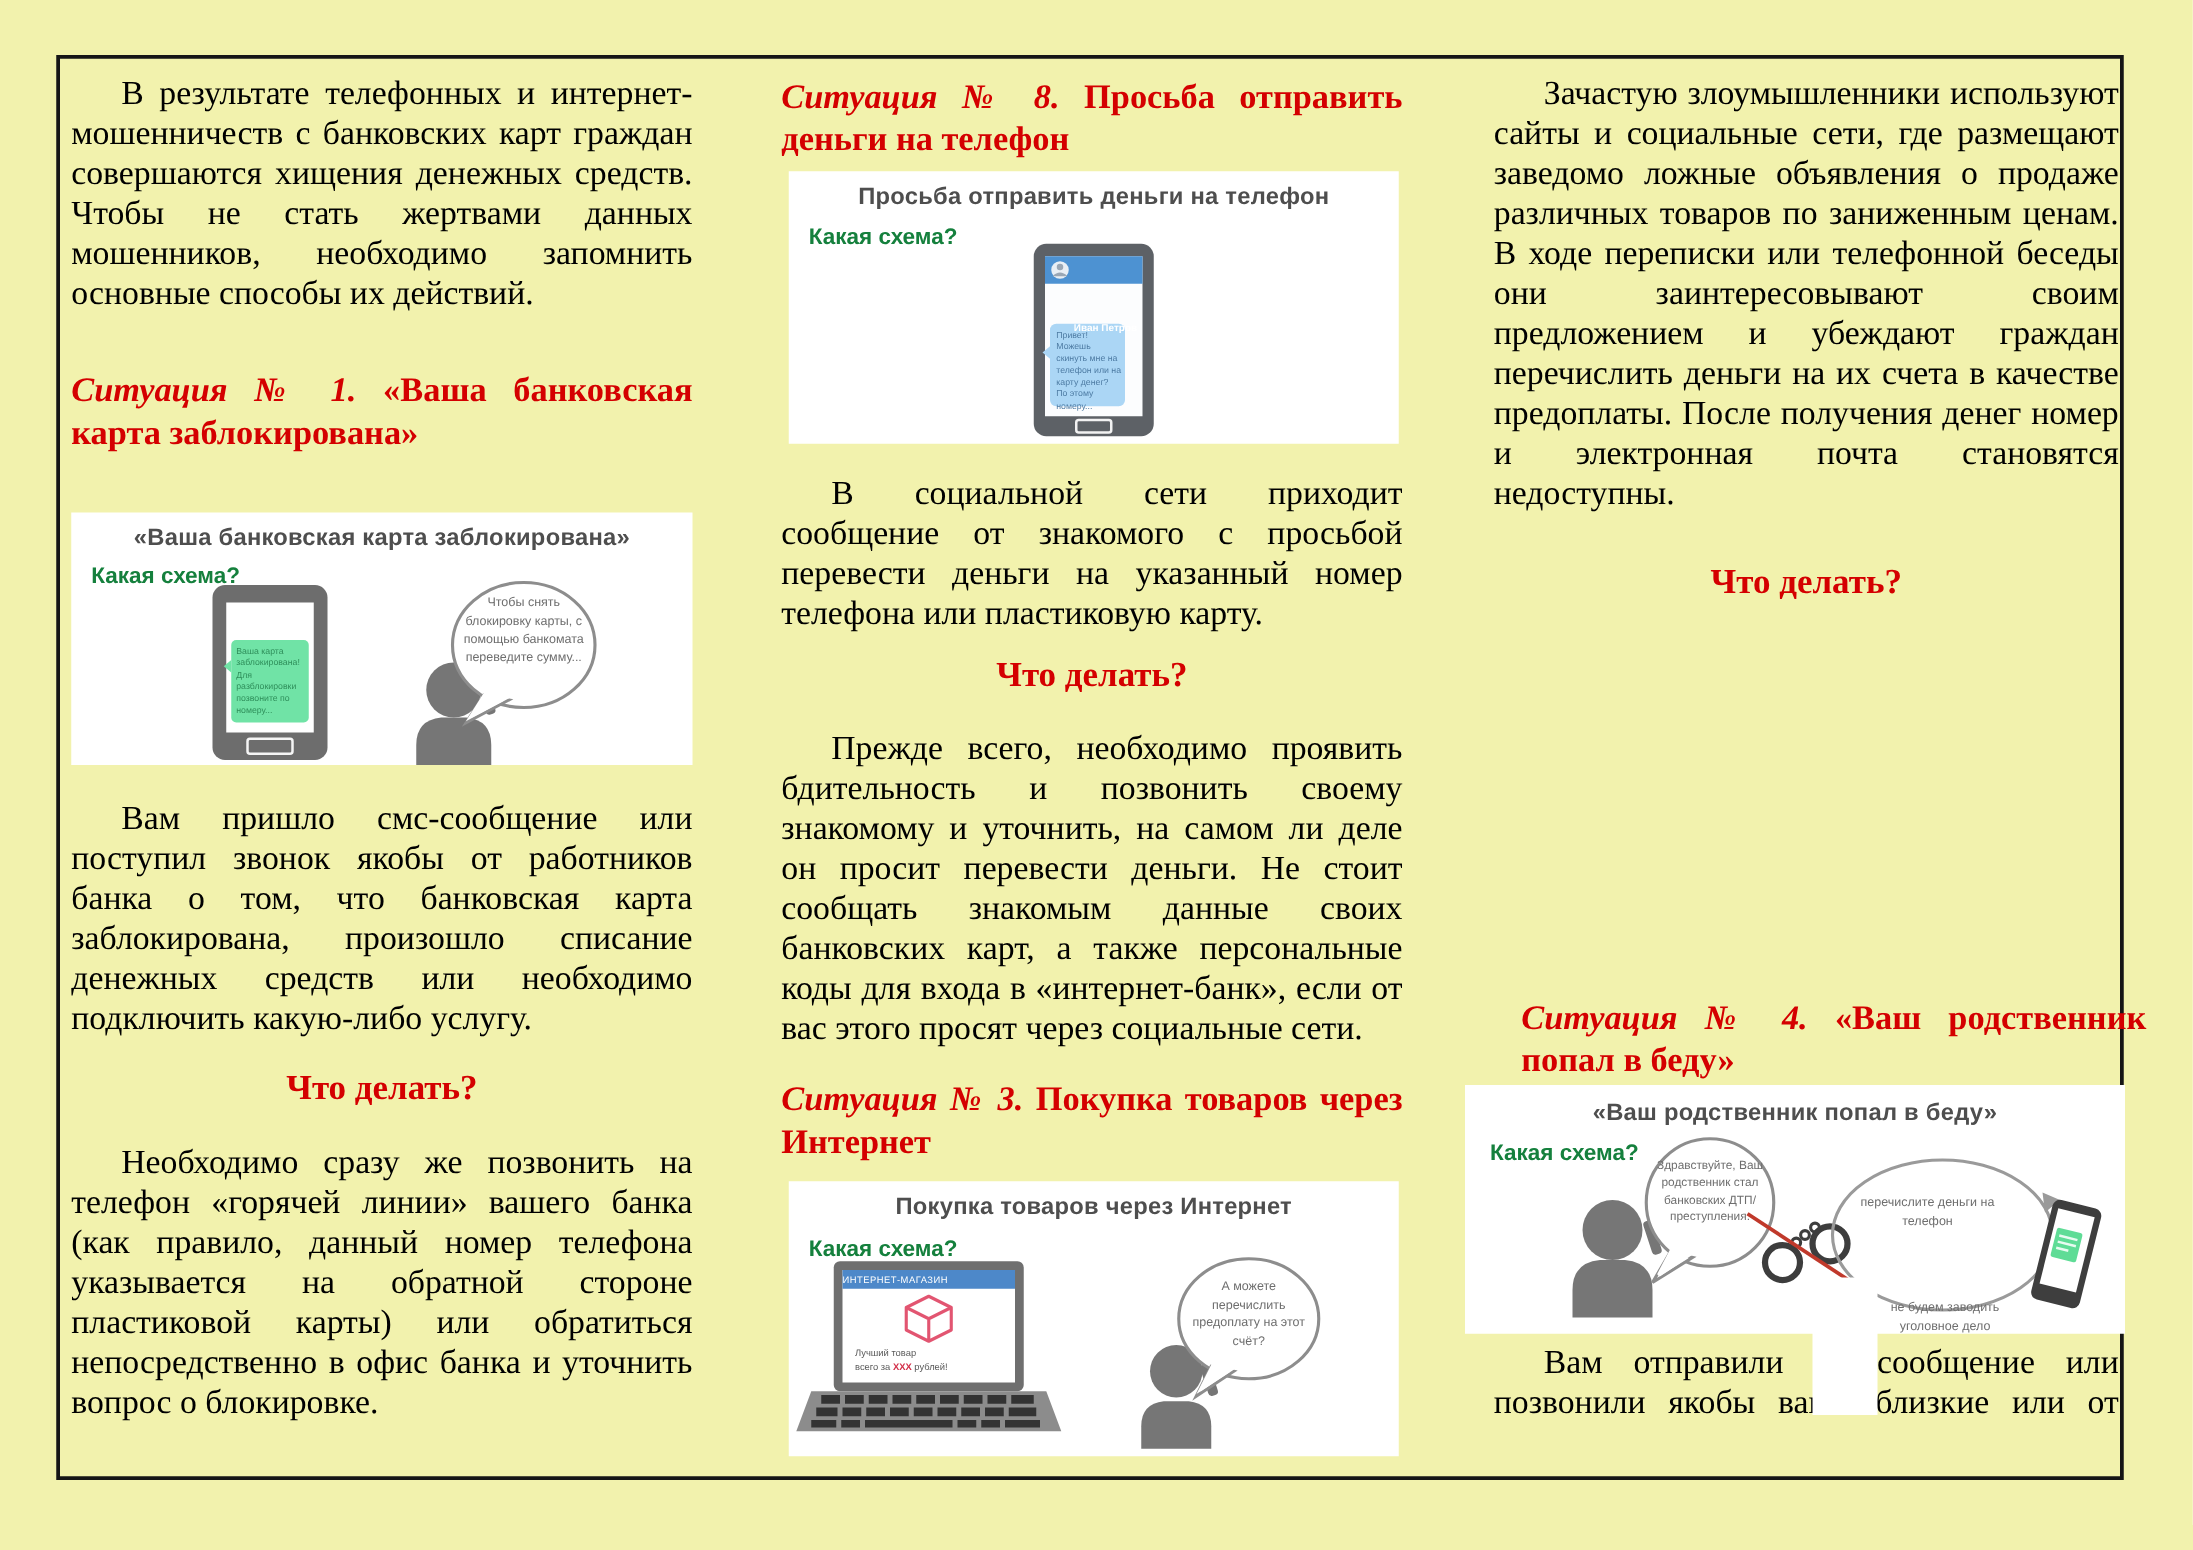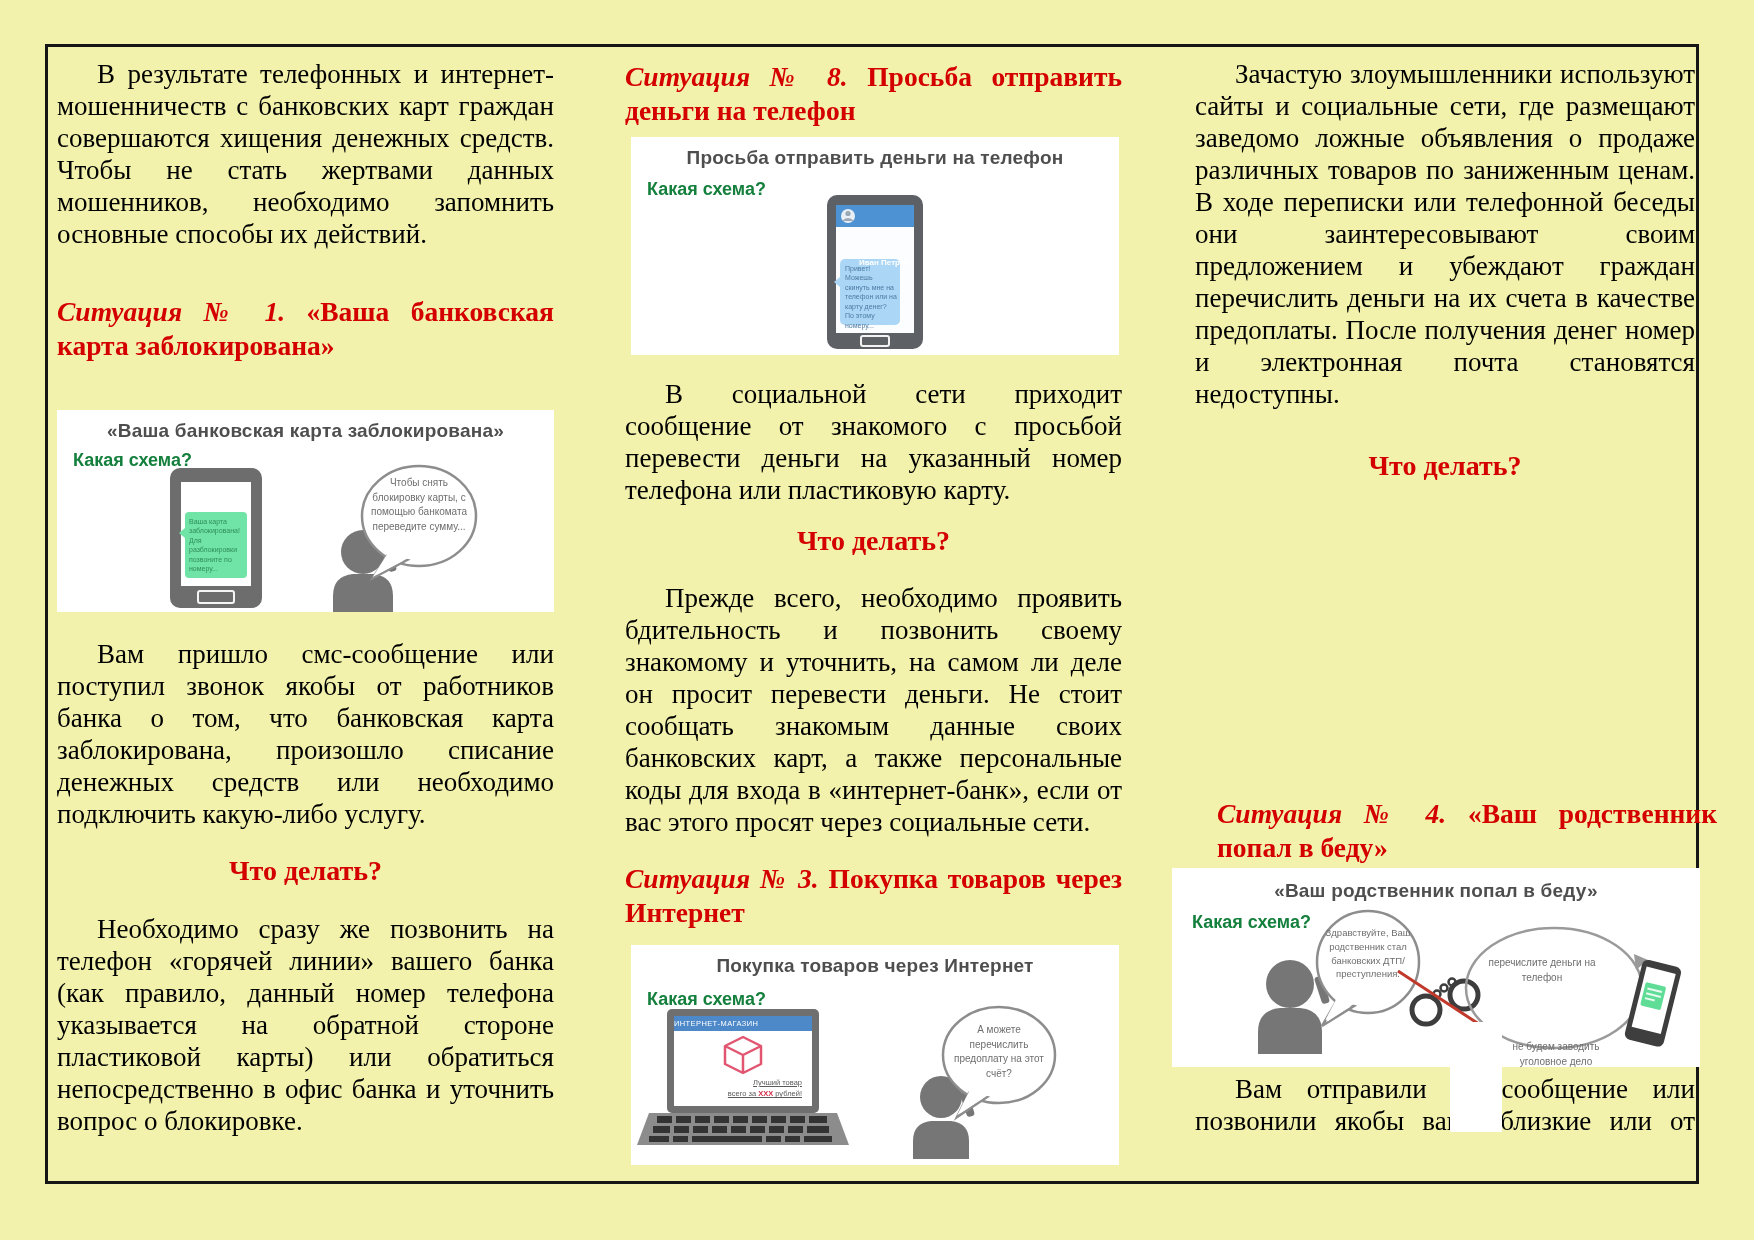--- a/index.html
+++ b/index.html
@@ -43,21 +43,21 @@
   }
   .fig-scheme{
     position:absolute;font-size:18px;font-weight:bold;color:#15803d;
   }
   .tiny{position:absolute;line-height:1.35;}
   .bubble-text{color:#6e6e6e;text-align:center;font-size:10px;line-height:1.45;}
   .sms-text{color:#2f8f5b;font-size:7px;text-align:left;}
   .chat-text{color:#4d7ba3;font-size:7px;text-align:left;}
   .chat-name{color:#ffffff;font-size:8px;font-weight:bold;}
   .shop-header-text{color:#ffffff;font-size:7.5px;font-weight:normal;letter-spacing:.4px;}
-  .promo-text{color:#5a5a5a;font-size:7.5px;text-align:right;line-height:1.5;text-decoration:underline;}
+  .promo-text{color:#5a5a5a;font-size:7.5px;text-align:left;line-height:1.5;}
   .promo-xxx{color:#d3304a;font-weight:bold;}
   .artifact{position:absolute;background:#ffffff;}
 </style>
 </head>
 <body>
 
 <div class="page">
   <div class="frame"></div>
 
   <div class="col col1">

